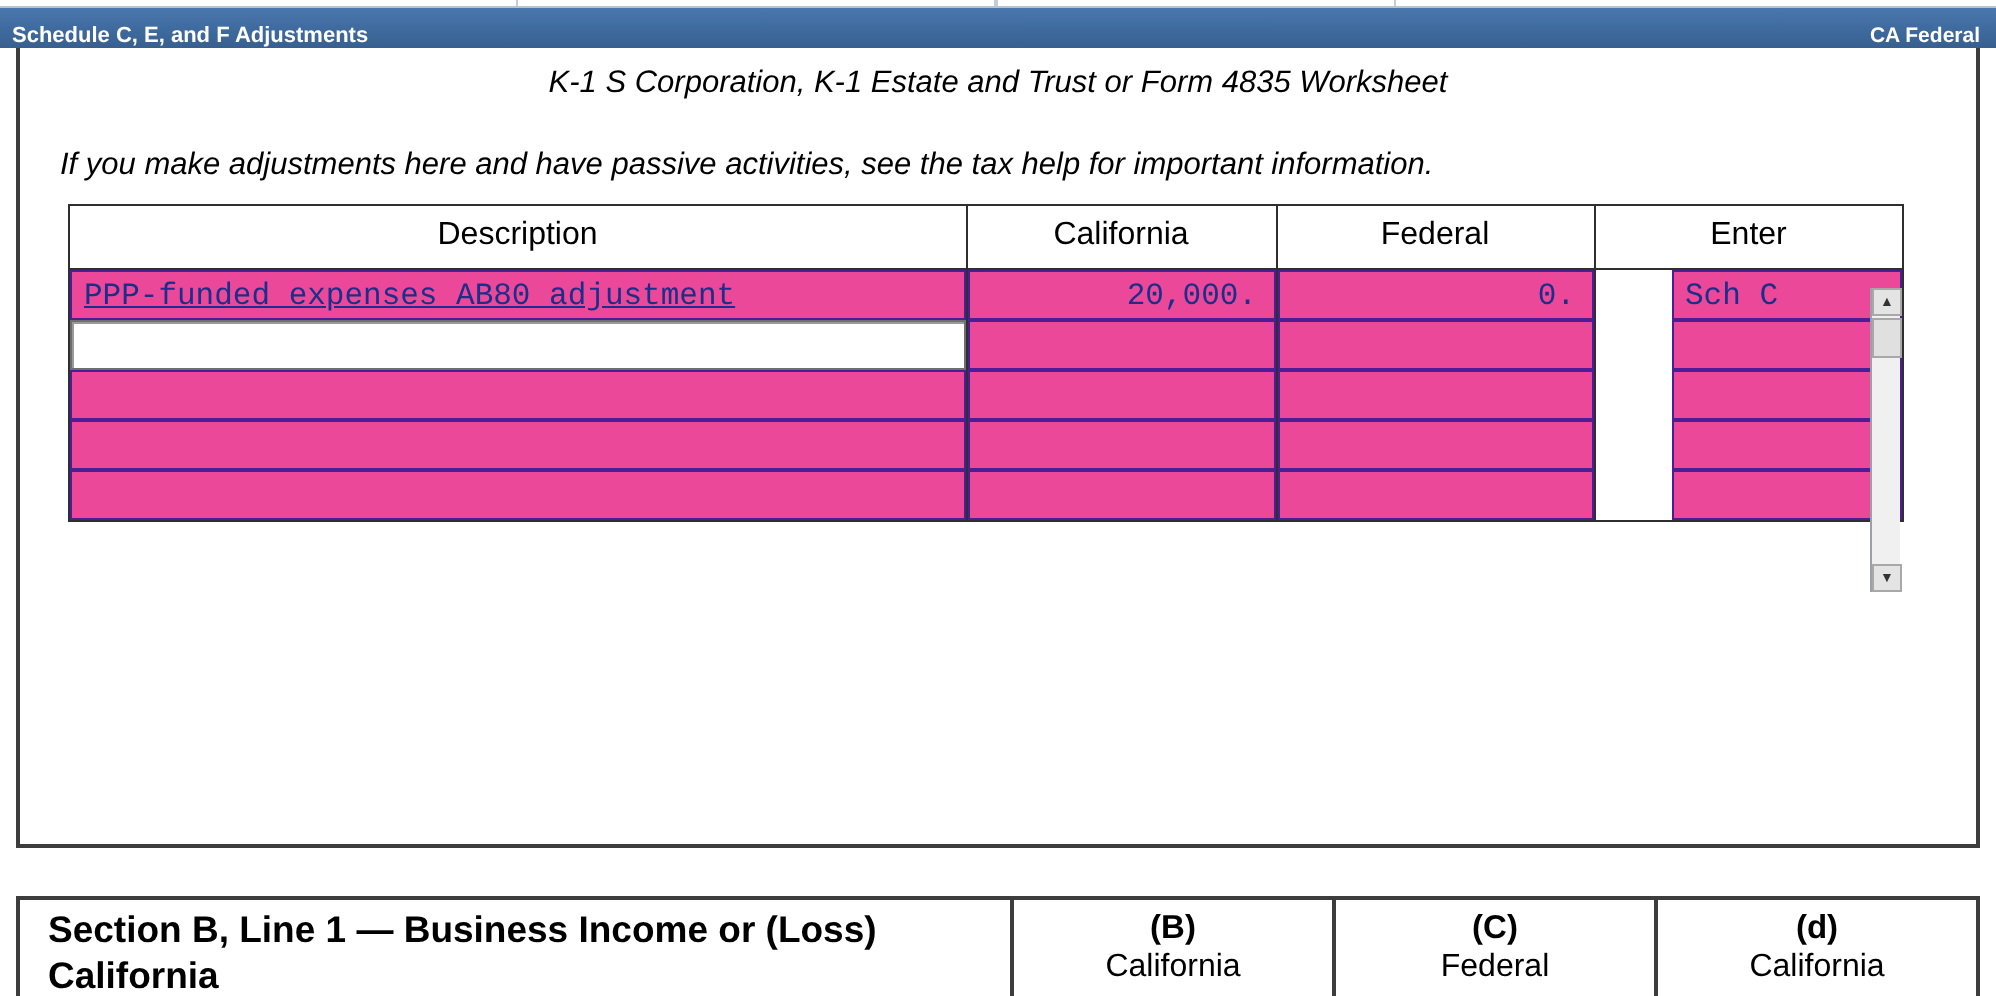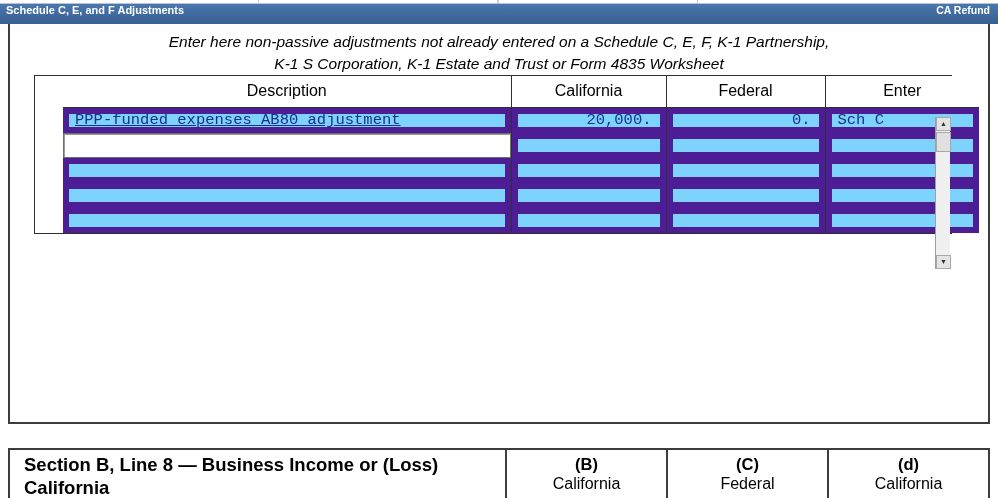--- a/index.html
+++ b/index.html
@@ -34,21 +34,21 @@
   
   .titlebar {
     position: absolute;
     left: 0; top: 4px;
     width: 998px; height: 20px;
     background: linear-gradient(to bottom, #4a77ad 0%, #3f6b9f 50%, #37608f 100%);
     color: #ffffff;
     font-size: 11px;
     font-weight: bold;
     display: flex;
-    align-items: flex-start;
+    align-items: flex-end;
     justify-content: space-between;
     padding: 0 6px;
   }
   .titlebar .t-left { letter-spacing: 0px; }
   .titlebar .t-right { font-size: 10.5px; font-weight: bold; padding-right: 2px; }
 
   
   .worksheet {
     position: absolute;
     left: 8px; top: 24px;
@@ -87,21 +87,20 @@
     color: #000000;
   }
 
   
   .grid-wrap {
     position: relative;
     margin: 0 6px 0 6px;
     width: 918px;
     border: 1px solid #2f2f2f;
     background: #ffffff;
-    padding-left: 28px;
   }
   table.grid {
     border-collapse: collapse;
     width: 916px;
     table-layout: fixed;
   }
   table.grid th {
     font-size: 16px;
     font-weight: normal;
     color: #000000;
@@ -116,33 +115,33 @@
     height: 25px;
     padding: 0;
     border-right: 1px solid #2f2f2f;
     border-bottom: none;
     background: #ffffff;
   }
   table.grid td:last-child { border-right: none; }
 
   .cell-field {
     height: 25px;
-    background: #7dd3fc;
-    border: 6px solid #4c1d95;
+    background: #ec4899;
+    border: 1px solid #4c1d95;
     display: flex;
     align-items: center;
     font-family: "Liberation Mono", monospace;
     font-size: 15.5px;
     color: #1b2f8a;
     white-space: nowrap;
     overflow: hidden;
   }
   .cell-field.desc { padding-left: 6px; justify-content: flex-start; text-decoration: underline; }
   .cell-field.num  { padding-right: 8px; justify-content: flex-end; }
-  .cell-field.type { padding-left: 6px; justify-content: flex-start; }
+  .cell-field.type { padding-left: 6px; justify-content: flex-start; margin-left: 38px; }
   .cell-field.empty { color: transparent; }
 
   
   .cell-field.active {
     border: 1px solid #6f6f6f;
     background: #ffffff;
     box-shadow: 1px 1px 0 #9a9a9a inset;
   }
 
   
@@ -218,27 +217,27 @@
 
 <div class="screen">
 
   <div class="top-strip">
     <div class="seg" style="left:258px; width:240px;"></div>
     <div class="seg" style="left:498px; width:200px;"></div>
   </div>
 
   <div class="titlebar">
     <span class="t-left">Schedule C, E, and F Adjustments</span>
-    <span class="t-right">CA Refund</span>
+    <span class="t-right">CA Federal</span>
   </div>
 
   <div class="worksheet">
     <div class="ws-inner">
-      <div class="ws-sub">Enter here non-passive adjustments not already entered on a Schedule C, E, F, K-1 Partnership,</div>
       <div class="ws-sub">K-1 S Corporation, K-1 Estate and Trust or Form 4835 Worksheet</div>
+      <div class="ws-note">If you make adjustments here and have passive activities, see the tax help for important information.</div>
 
       <div class="grid-wrap">
         <table class="grid">
           <colgroup>
             <col style="width:448px;">
             <col style="width:155px;">
             <col style="width:159px;">
             <col style="width:154px;">
           </colgroup>
           <thead>
@@ -336,21 +335,21 @@
     <table class="sb">
       <colgroup>
         <col style="width:496px;">
         <col style="width:161px;">
         <col style="width:161px;">
         <col style="width:160px;">
       </colgroup>
       <tbody>
           <tr>
         <td>
-          <div class="sb-title">Section B, Line 8 — Business Income or (Loss)</div>
+          <div class="sb-title">Section B, Line 1 — Business Income or (Loss)</div>
           <div class="sb-title">California</div>
         </td>
         <td>
           <div class="sb-col-letter">(B)</div>
           <div class="sb-col-name">California</div>
         </td>
         <td>
           <div class="sb-col-letter">(C)</div>
           <div class="sb-col-name">Federal</div>
         </td>

